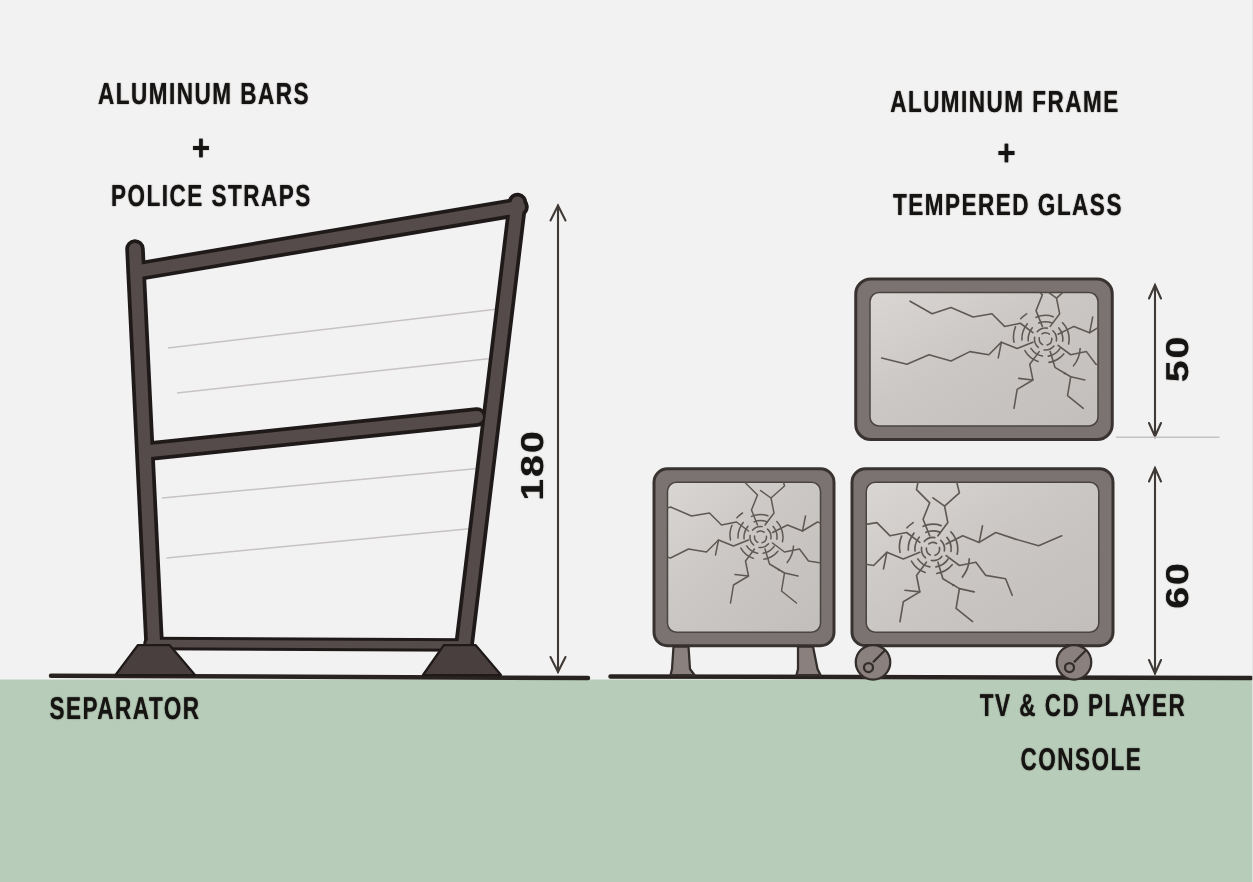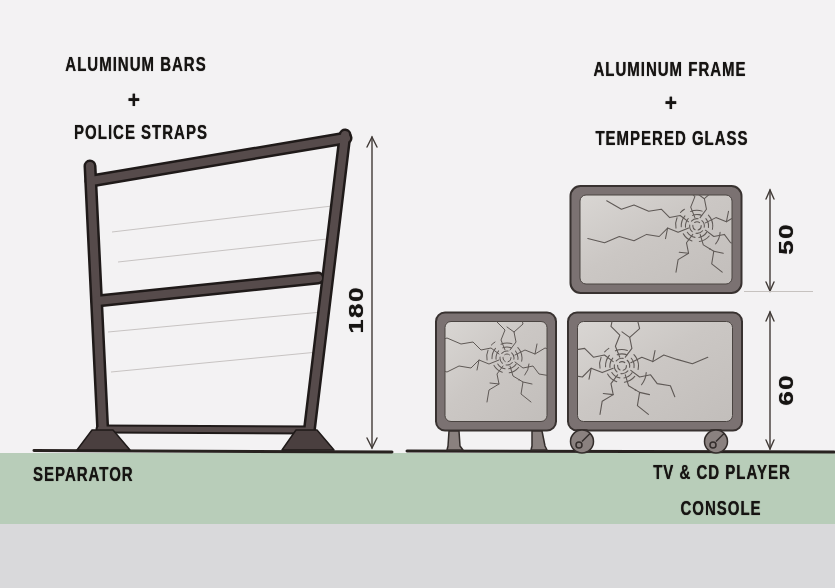--- a/index.html
+++ b/index.html
@@ -1,17 +1,17 @@
 <!DOCTYPE html>
 <html><head>
 <meta charset="utf-8">
 <style>
   html,body{margin:0;padding:0;background:#d9d9db;}
   .stage{
-    position:relative;width:835px;height:524px;overflow:hidden;
+    position:relative;width:835px;height:588px;overflow:hidden;
     background:#f3f2f3;
     font-family:"Liberation Sans", sans-serif;
   }
   svg{position:absolute;left:0;top:0;}
   .lbl{
     position:absolute;white-space:nowrap;color:#161412;font-weight:700;
     text-shadow:0 0 0.7px rgba(22,20,18,.85);
     user-select:none;
   }
   .title{

